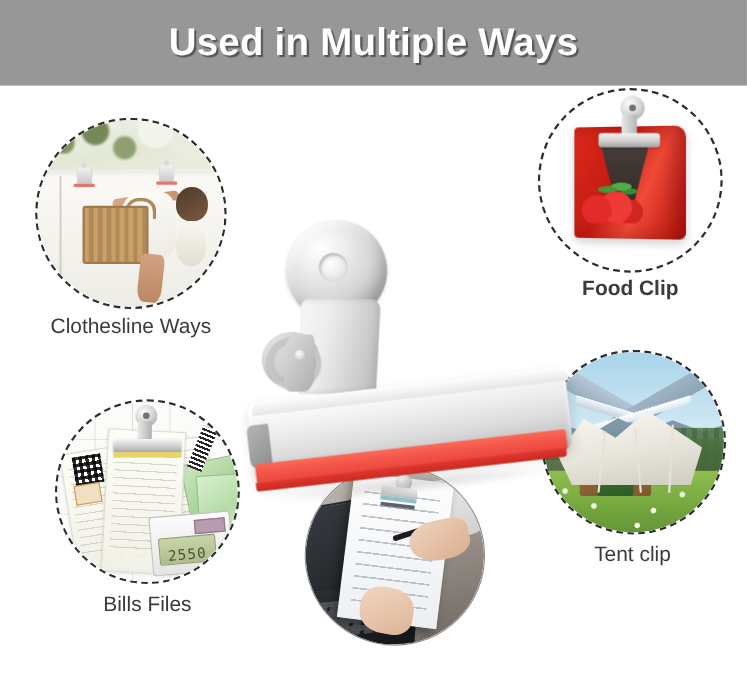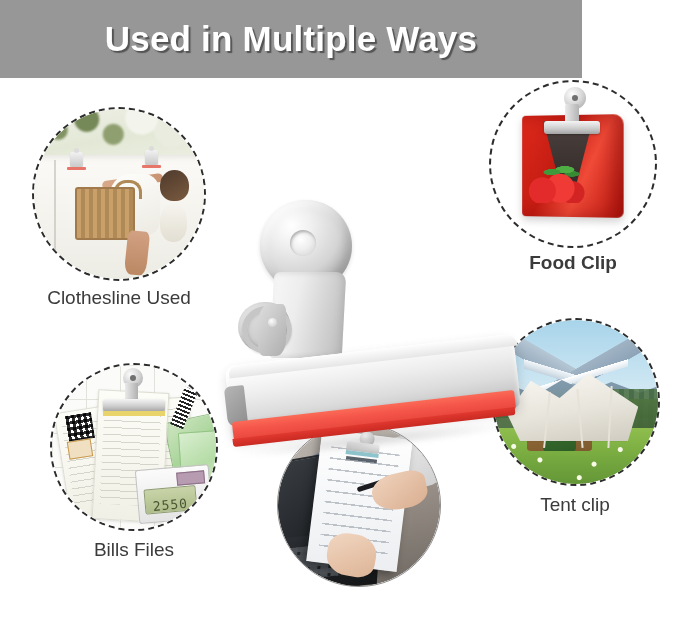--- a/index.html
+++ b/index.html
@@ -14,21 +14,21 @@
     overflow: hidden;
     font-family: "Liberation Sans", sans-serif;
     -webkit-font-smoothing: antialiased;
   }
 
   
   .header-banner {
     position: absolute;
     left: 0;
     top: 0;
-    width: 582px;
+    width: 679px;
     height: 78px;
     background: #979797;
     display: flex;
     align-items: center;
     justify-content: center;
   }
   .header-title {
     color: #ffffff;
     font-size: 35px;
     font-weight: bold;
@@ -655,21 +655,21 @@
         <div class="layer cl-woman-torso"></div>
         <div class="layer cl-head"></div>
         <div class="layer cl-child"></div>
         <div class="layer cl-basket-handle"></div>
         <div class="layer cl-basket"></div>
         <div class="layer cl-leg"></div>
         <div class="layer cl-clip" style="left:21%; top:25%;"></div>
         <div class="layer cl-clip" style="left:65%; top:24%;"></div>
       </div>
     </div>
-    <div class="feature-label" style="top:180px;">Clothesline Used</div>
+    <div class="feature-label" style="top:180px;">Clothesline Ways</div>
   </div>
 
   <div class="feature" style="left:489px; top:2px; width:168px; height:212px;">
     <div class="circle dashed" style="width:164px; height:164px;">
       <div class="scene">
         <div class="layer fd-bag"></div>
         <div class="layer fd-bag-gusset"></div>
         <div class="layer fd-bag-band"></div>
         <div class="layer fd-leaves"></div>
         <div class="layer fd-strawberries"></div>

